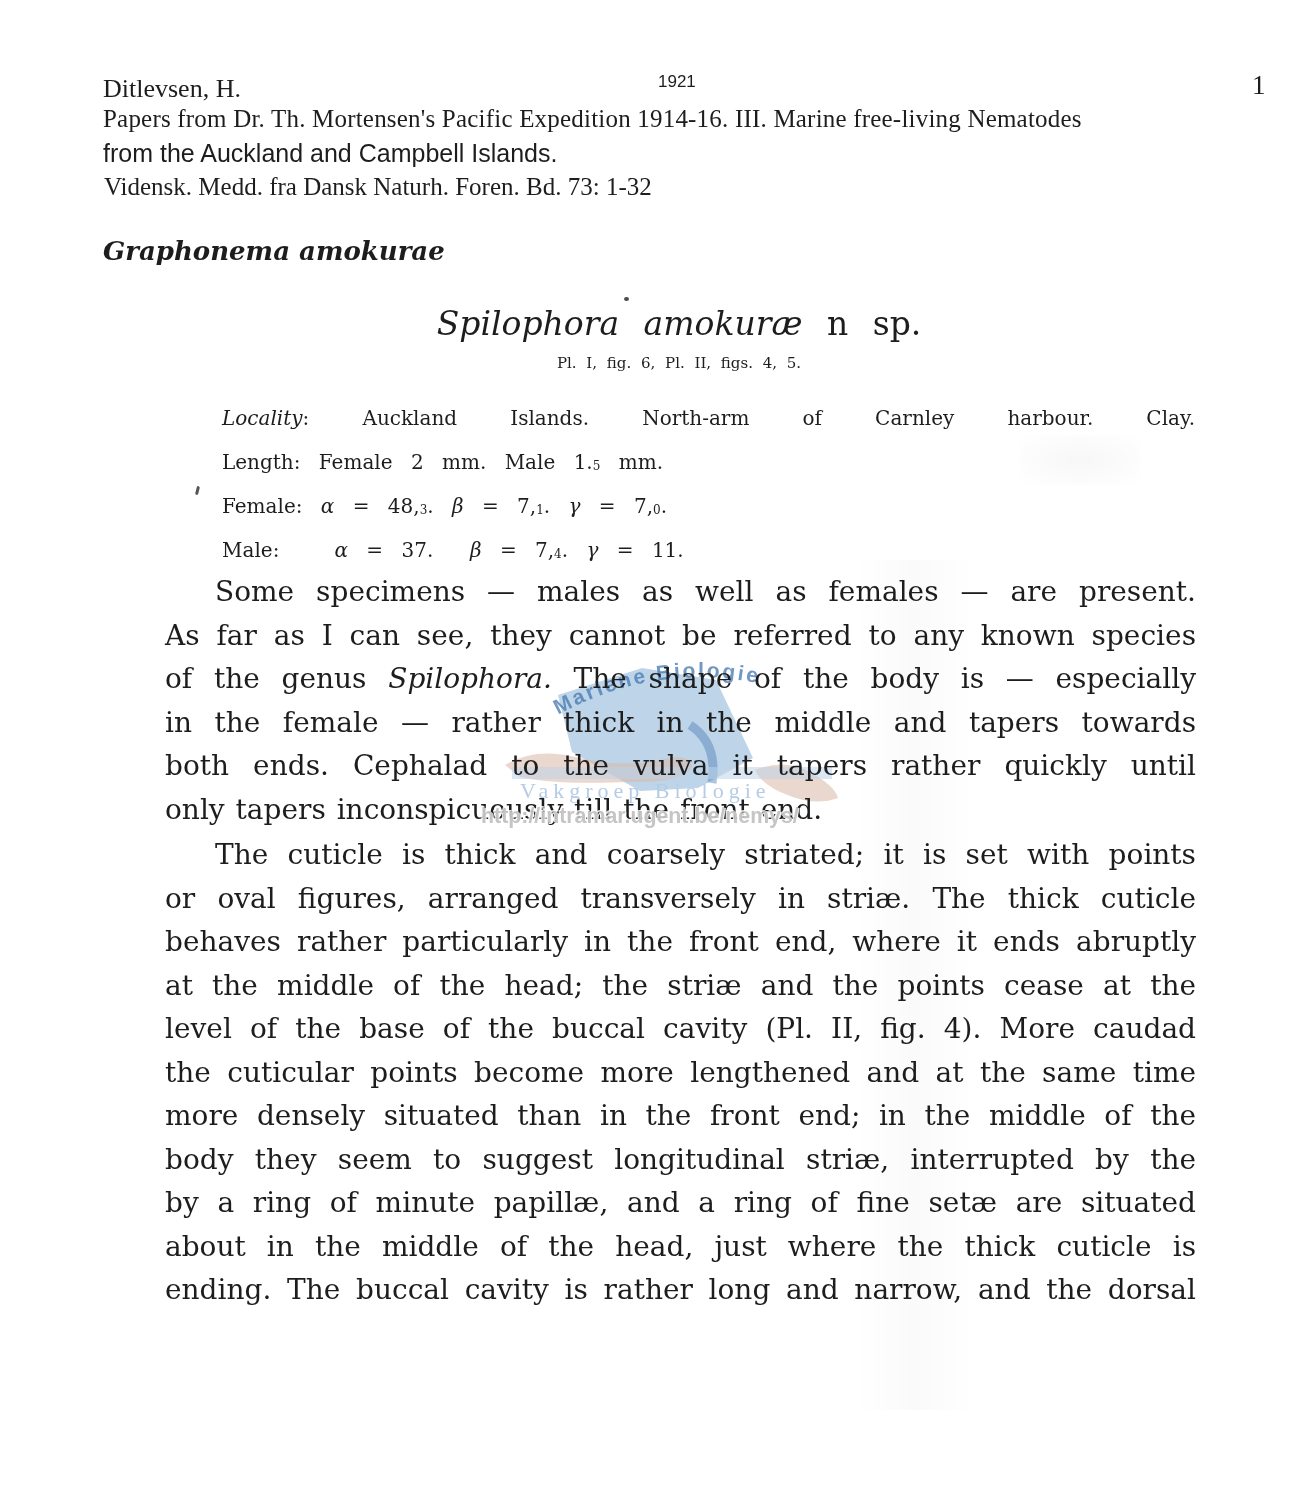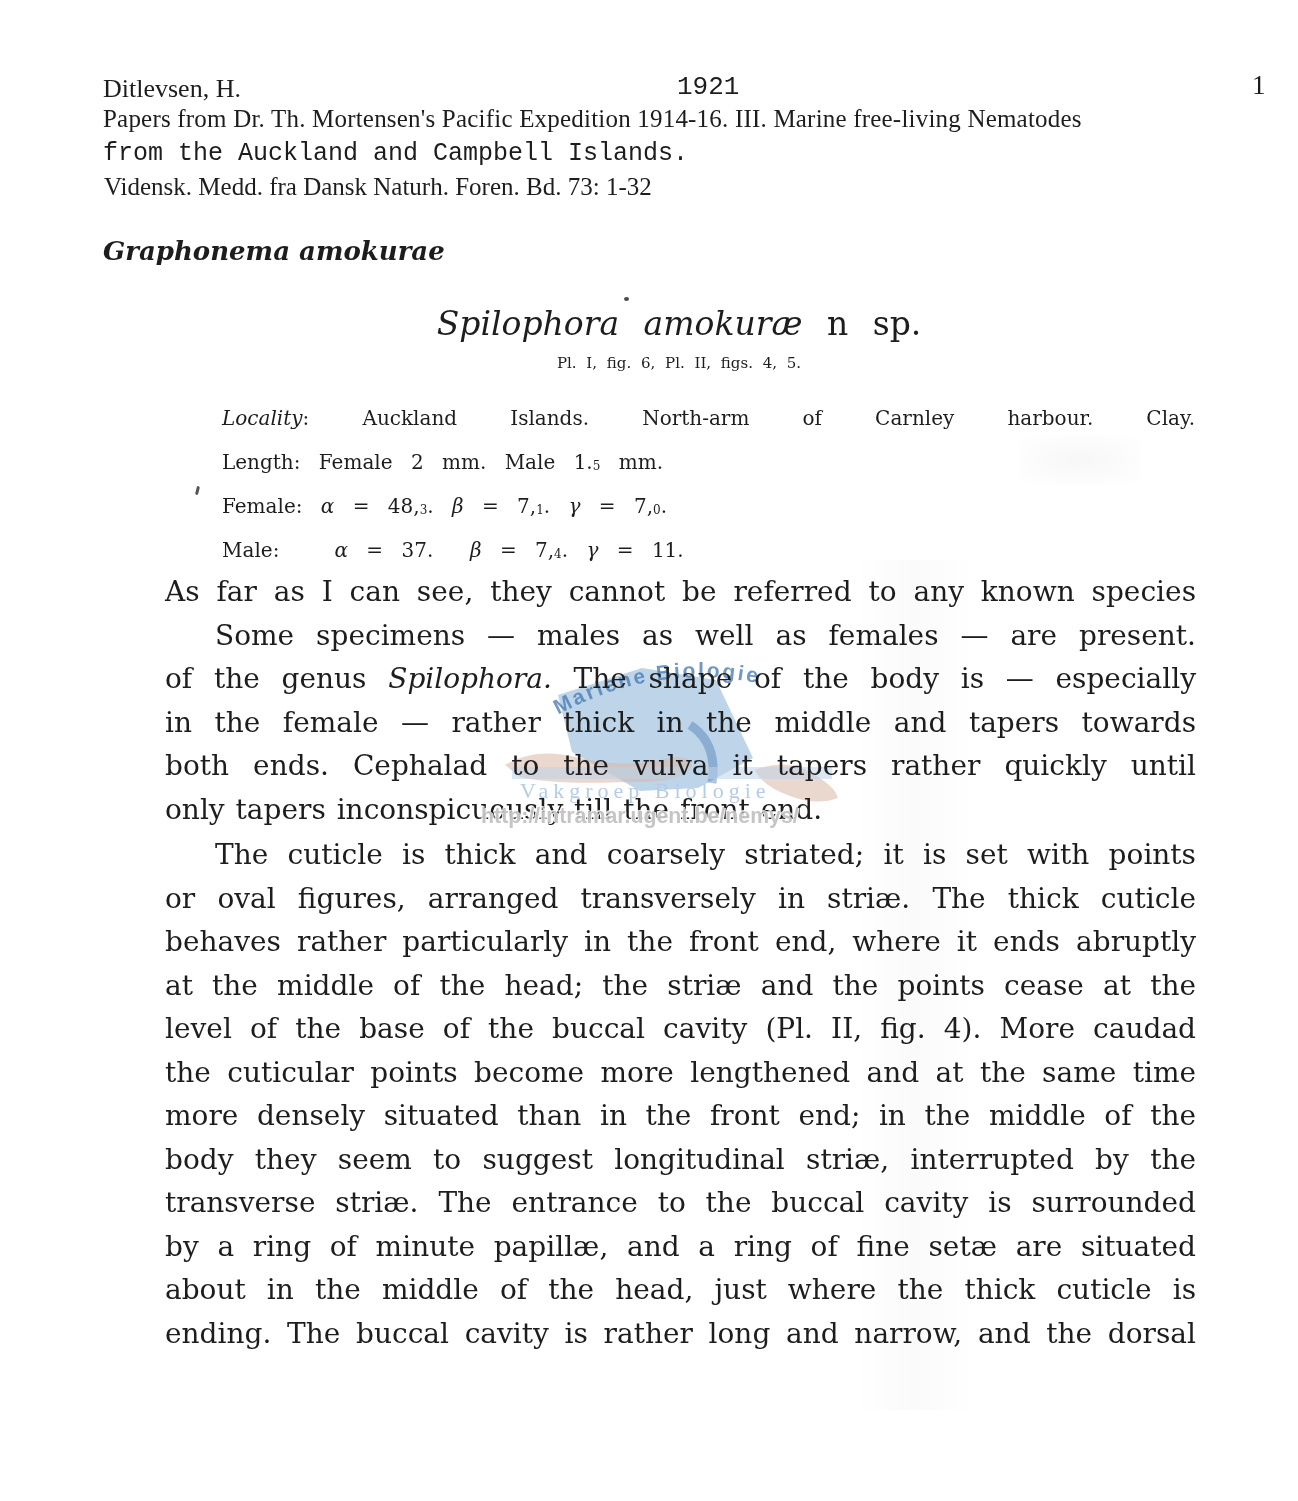--- a/index.html
+++ b/index.html
@@ -7,24 +7,24 @@
     position:relative;
     width:1298px;height:1501px;
     margin:0 auto;
     background:#ffffff;
     overflow:hidden;
     font-family:"DejaVu Serif", "Liberation Serif", serif;
     color:#1d1d1d;
   }
   
   .hdr-author{position:absolute;left:103px;top:74px;font-size:26px;font-family:"Liberation Serif",serif;}
-  .hdr-year{position:absolute;left:658px;top:72px;font-size:26px;font-family:Liberation Mono, monospace;margin-left:19px;}
+  .hdr-year{position:absolute;left:658px;top:72px;font-size:17px;font-family:Liberation Sans, sans-serif;}
   .page-num{position:absolute;left:1252px;top:70px;font-size:27px;font-family:"Liberation Serif",serif;}
   .hdr-cit1{position:absolute;left:103px;top:105px;width:1100px;font-size:25px;font-family:"Liberation Serif",serif;letter-spacing:.2px;}
-  .hdr-cit2{position:absolute;left:103px;top:139px;width:1100px;font-size:25px;font-family:Liberation Mono, monospace;}
+  .hdr-cit2{position:absolute;left:103px;top:139px;width:1100px;font-size:25px;font-family:Liberation Sans, sans-serif;}
   .hdr-journal{position:absolute;left:104px;top:173px;width:1100px;font-size:25px;font-family:"Liberation Serif",serif;}
   .species-header{position:absolute;left:103px;top:236px;font-size:26px;font-style:italic;font-weight:bold;}
   
   .title{position:absolute;left:0;right:0;top:304px;text-align:center;padding-left:60px;
          font-size:33px;word-spacing:14px;}
   .subtitle{position:absolute;left:0;right:0;top:354px;text-align:center;padding-left:60px;
          font-size:15px;word-spacing:5px;}
   
   .stats{position:absolute;left:222px;top:396px;width:973px;font-size:20px;}
   .stats .line{white-space:pre-wrap;word-spacing:12px;height:44px;line-height:44px;text-align:left;}
@@ -106,37 +106,36 @@
 
     <div class="stats">
         <div class="line fill"><span class="it">Locality</span><span>: Auckland Islands. North-arm of Carnley harbour. Clay.</span></div>
         <div class="line"><span>Length: Female 2 mm. Male 1.</span><span class="sub">5</span><span> mm.</span></div>
         <div class="line"><span>Female: </span><span class="gk">α</span><span> = 48,</span><span class="sub">3</span><span>. </span><span class="gk">β</span><span> = 7,</span><span class="sub">1</span><span>. </span><span class="gk">γ</span><span> = 7,</span><span class="sub">0</span><span>.</span></div>
         <div class="line"><span>Male:   </span><span class="gk">α</span><span> = 37.  </span><span class="gk">β</span><span> = 7,</span><span class="sub">4</span><span>. </span><span class="gk">γ</span><span> = 11.</span></div>
       </div>
 
     <div class="bodytext">
       <div class="para">
+          <div class="line first"><span>Some specimens — males as well as females — are present.</span></div>
           <div class="line"><span>As far as I can see, they cannot be referred to any known species</span></div>
-          <div class="line first"><span>Some specimens — males as well as females — are present.</span></div>
           <div class="line"><span>of the genus </span><span class="it">Spilophora.</span><span> The shape of the body is — especially</span></div>
           <div class="line"><span>in the female — rather thick in the middle and tapers towards</span></div>
           <div class="line"><span>both ends. Cephalad to the vulva it tapers rather quickly until</span></div>
           <div class="line nojust"><span>only tapers inconspicuously till the front end.</span></div>
         </div>
       <div class="para">
           <div class="line first"><span>The cuticle is thick and coarsely striated; it is set with points</span></div>
           <div class="line"><span>or oval figures, arranged transversely in striæ. The thick cuticle</span></div>
           <div class="line"><span>behaves rather particularly in the front end, where it ends abruptly</span></div>
           <div class="line"><span>at the middle of the head; the striæ and the points cease at the</span></div>
           <div class="line"><span>level of the base of the buccal cavity (Pl. II, fig. 4). More caudad</span></div>
           <div class="line"><span>the cuticular points become more lengthened and at the same time</span></div>
           <div class="line"><span>more densely situated than in the front end; in the middle of the</span></div>
           <div class="line"><span>body they seem to suggest longitudinal striæ, interrupted by the</span></div>
-          <div class="line"><span>transverse striæ. The entrance to the buccal cavity is surrounded</span></div>
           <div class="line"><span>by a ring of minute papillæ, and a ring of fine setæ are situated</span></div>
           <div class="line"><span>about in the middle of the head, just where the thick cuticle is</span></div>
           <div class="line"><span>ending. The buccal cavity is rather long and narrow, and the dorsal</span></div>
         </div>
     </div>
 
   </div>
 </div>
 
 </body></html>

